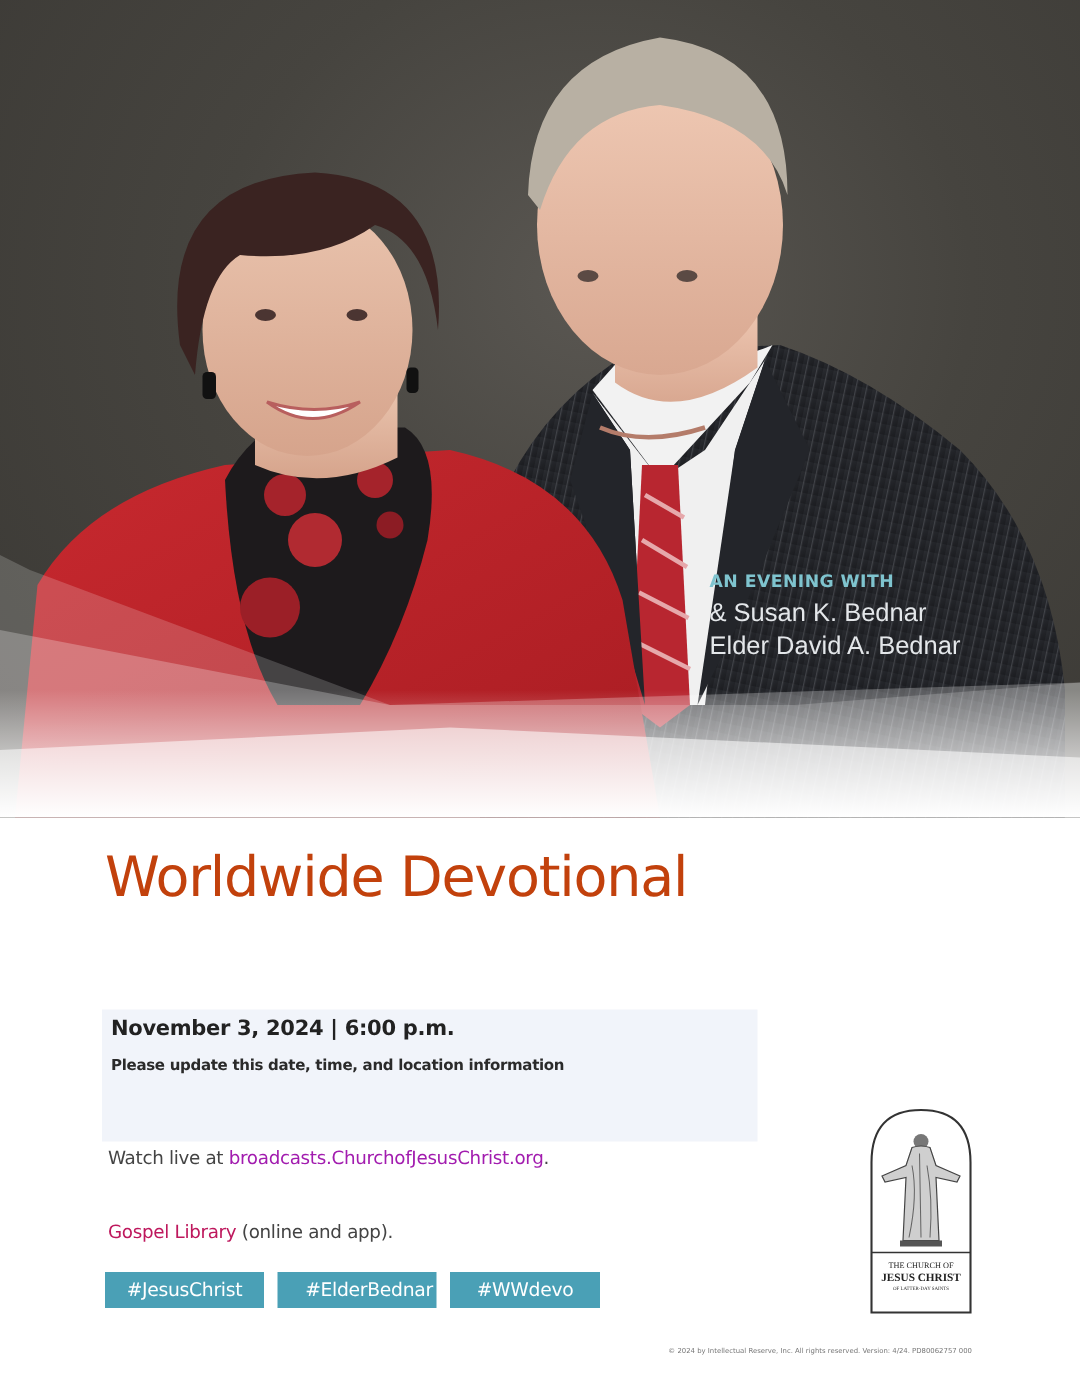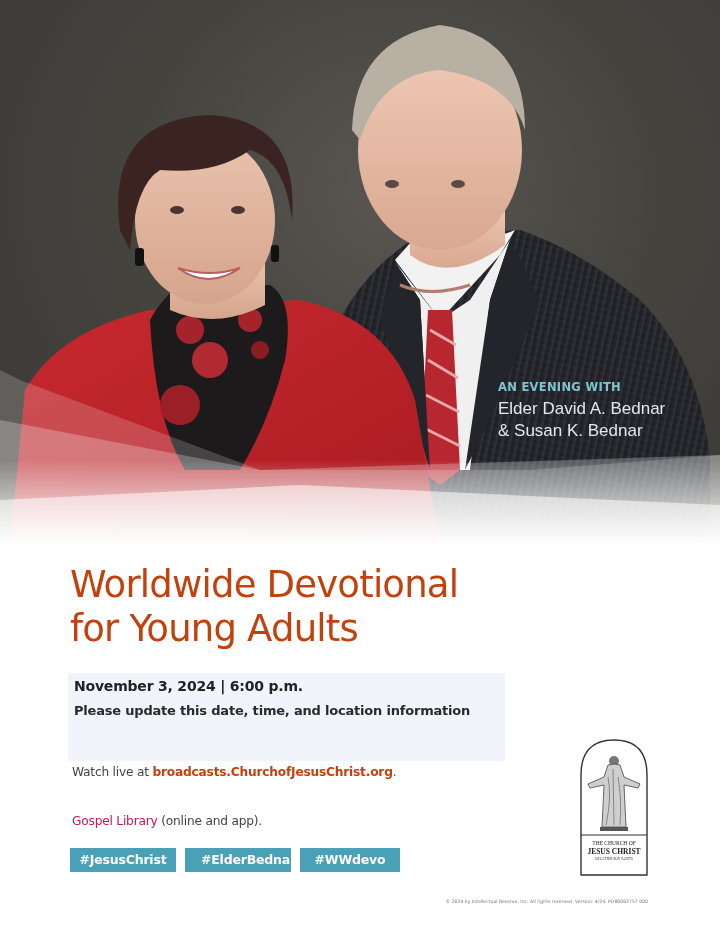--- a/index.html
+++ b/index.html
@@ -8,21 +8,21 @@
 
     
     .photo {
       position: absolute; left: 0; top: 0; width: 720px; height: 545px;
       background: radial-gradient(ellipse at 55% 35%, #5a5752 0%, #46443f 45%, #3a3834 100%);
       overflow: hidden;
     }
     .photo svg.portrait { position: absolute; left: 0; top: 0; }
 
     .overlay-text {
-      position: absolute; left: 498px; top: 380px; color: #e8ecef;
+      position: absolute; left: 473px; top: 380px; color: #e8ecef;
     }
     .eyebrow {
       font-family: "DejaVu Sans", sans-serif; font-weight: bold;
       font-size: 11.5px; letter-spacing: 0.3px; color: #7fc4cf;
       margin-bottom: 4px;
     }
     .speakers {
       font-family: "Liberation Sans", sans-serif;
       font-size: 17px; line-height: 22px; color: #e4e7ea;
     }
@@ -37,41 +37,41 @@
     .info-box {
       position: absolute; left: 68px; top: 673px; width: 437px; height: 88px;
       background: #f1f4fa; padding: 5px 6px;
     }
     .date-line {
       font-family: "DejaVu Sans", sans-serif; font-weight: bold;
       font-size: 14px; color: #222; margin-bottom: 8px; letter-spacing: -0.2px;
     }
     .note {
       font-family: "DejaVu Sans", sans-serif; font-weight: bold;
-      font-size: 13px; line-height: 18px; color: #2a2a2a; letter-spacing: -0.2px;
+      font-size: 10px; line-height: 18px; color: #2a2a2a; letter-spacing: -0.2px;
     }
 
     .watch {
       position: absolute; left: 72px; top: 765px;
       font-family: "DejaVu Sans", sans-serif; font-size: 12.2px; color: #444;
       letter-spacing: -0.2px;
     }
-    .watch .link { color: #c2410c; font-weight: bold; margin-top: 40px; }
+    .watch .link { color: #a21caf; font-weight: normal; margin-top: 40px; }
 
     .recorded {
       position: absolute; left: 72px; top: 796px; width: 360px;
       font-family: "DejaVu Sans", sans-serif; font-size: 12.2px; line-height: 17px; color: #444;
       letter-spacing: -0.2px;
     }
     .recorded .gl { color: #be185d; }
 
     .tags { position: absolute; left: 70px; top: 848px; display: flex; gap: 9px; }
     .tag {
       background: #4aa0b6; color: #ffffff;
-      font-family: "DejaVu Sans", sans-serif; font-weight: bold; font-size: 12.5px;
+      font-family: "DejaVu Sans", sans-serif; font-weight: normal; font-size: 12.5px;
       height: 24px; line-height: 24px; text-align: center;
       letter-spacing: -0.2px;
     }
     .tag.t1 { width: 106px; }
     .tag.t2 { width: 106px; padding-left: 16px; }
     .tag.t3 { width: 100px; }
 
     .logo {
       position: absolute; left: 578px; top: 737px; width: 72px; height: 140px;
     }
@@ -151,28 +151,27 @@
     <path d="M178 268 Q208 290 240 268 Q210 278 178 268 Z" fill="#ffffff" stroke="#b85f5e" stroke-width="2"></path>
 
     <polygon points="0,370 0,545 720,545 720,455 530,470 260,470 20,380" fill="#ffffff" fill-opacity="0.18"></polygon>
     <polygon points="0,420 260,470 720,455 720,545 0,545" fill="#ffffff" fill-opacity="0.25"></polygon>
     <polygon points="0,500 300,485 720,505 720,545 0,545" fill="#ffffff" fill-opacity="0.55"></polygon>
     <rect x="0" y="460" width="720" height="85" fill="url(#fade)"></rect>
   </svg>
 
   <div class="overlay-text">
     <div class="eyebrow">AN EVENING WITH</div>
+    <div class="speakers">&amp; Susan K. Bednar</div>
     <div class="speakers">Elder David A. Bednar</div>
-    <div class="speakers">&amp; Susan K. Bednar</div>
   </div>
 </div>
 
 <h1 class="title">
   <span>Worldwide Devotional</span><br>
-  <span>for Young Adults</span>
 </h1>
 
 <div class="info-box">
   <div class="date-line">November 3, 2024 | 6:00 p.m.</div>
   <div class="note">
     <span>Please update this date, time, and location information</span><br>
   </div>
 </div>
 
 <div class="watch">

